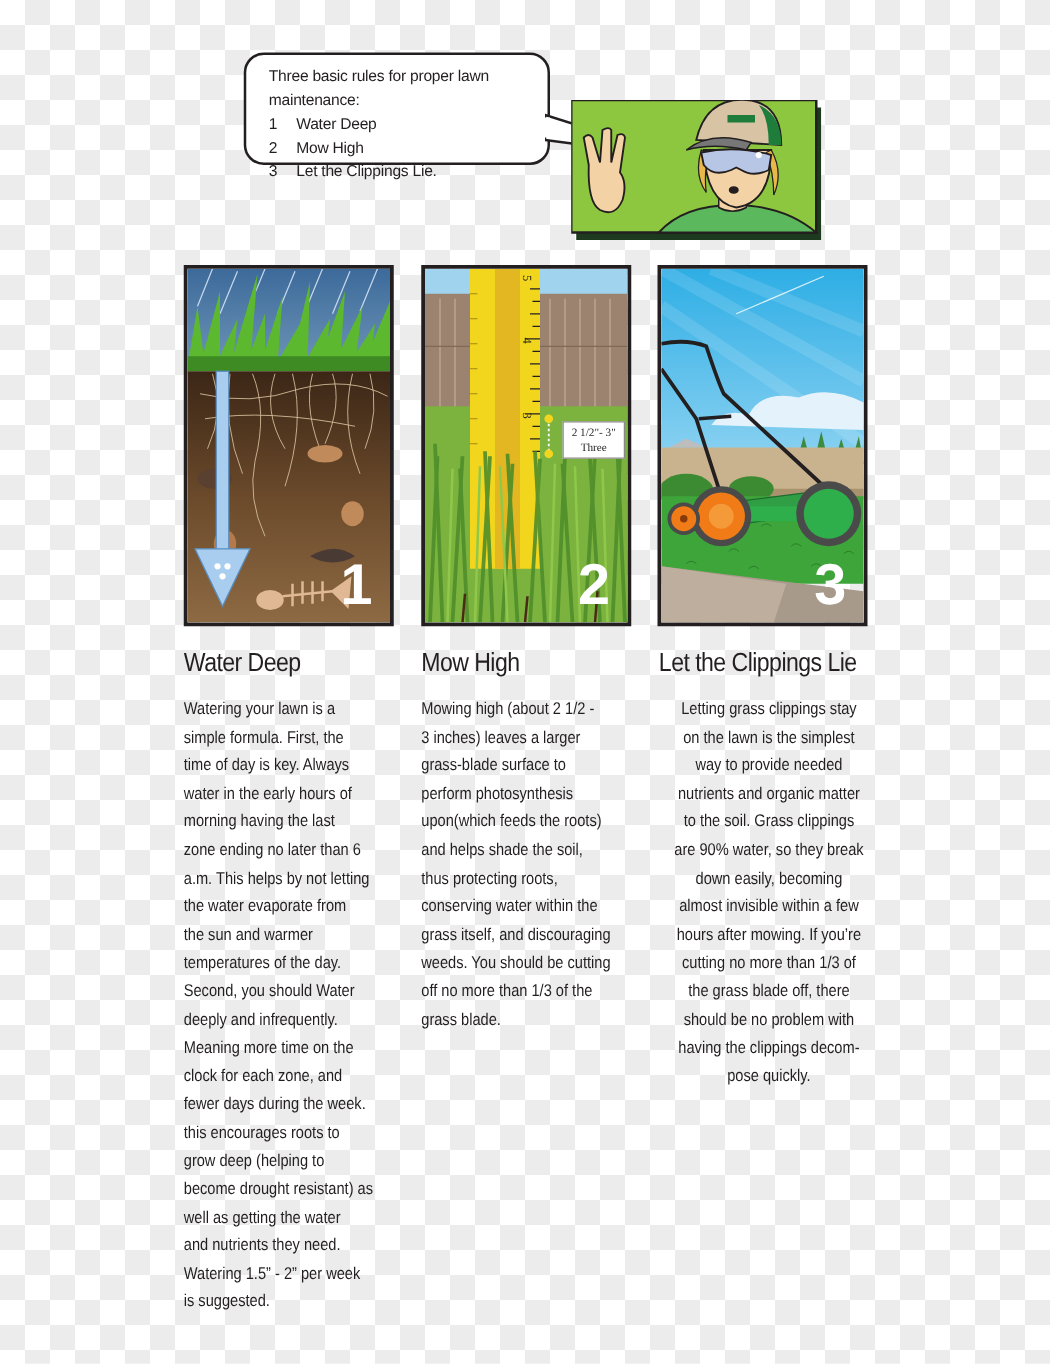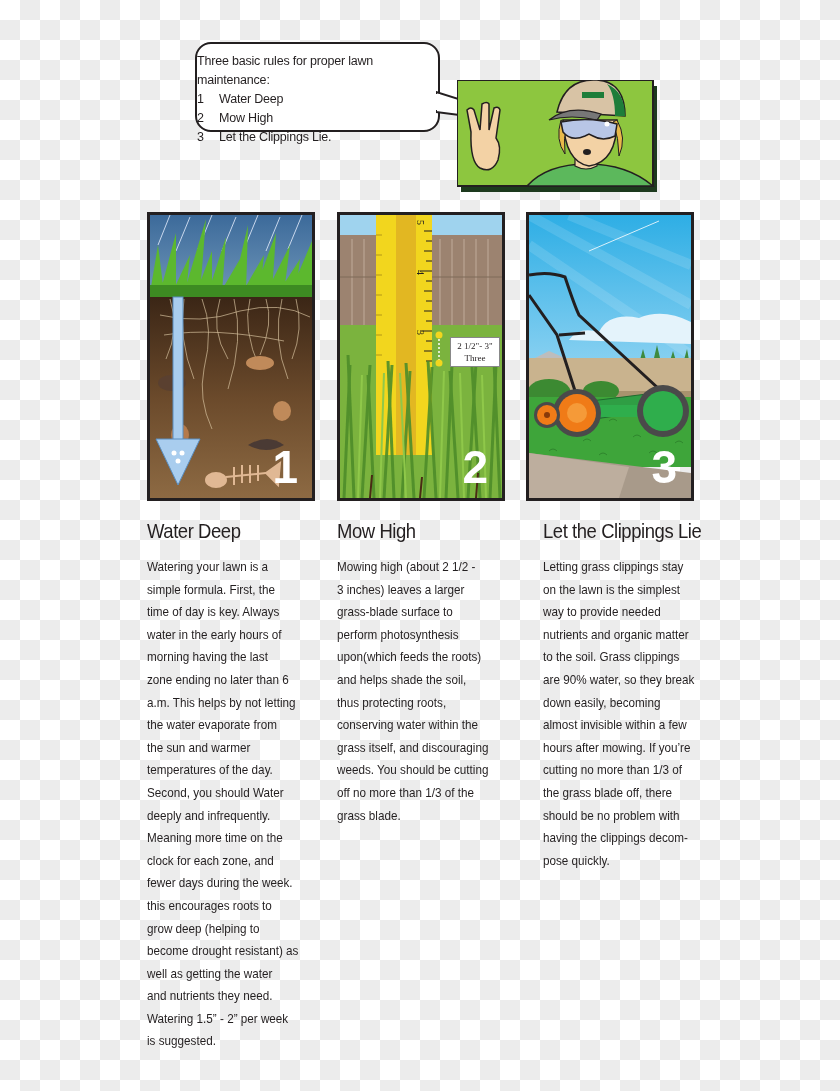--- a/index.html
+++ b/index.html
@@ -13,21 +13,21 @@
     background-position:0 0, 20px 20px;
     font-family:"Liberation Sans", "DejaVu Sans", sans-serif;
     color:#231f20;
   }
   .abs { position:absolute; }
 
   
   .bubble {
     left:195px; top:42px; width:245px; height:90px;
     background:#fff; border:2px solid #231f20; border-radius:16px;
-    box-sizing:border-box; padding:8px 10px 0 0;
+    box-sizing:border-box; padding:8px 10px 0 18px;
     font-size:12.5px; line-height:19px; letter-spacing:-0.2px;
     font-family:"Liberation Sans Narrow","Liberation Sans", sans-serif;
   }
   .bubble .row { display:flex; }
   .bubble .num { width:22px; }
   .tail { left:436px; top:90px; width:110px; height:40px; }
 
   
   .hero { left:457px; top:80px; width:200px; height:112px; }
 
@@ -39,21 +39,21 @@
   .panel svg { display:block; }
   .bignum {
     position:absolute; right:14px; bottom:8px; color:#fff; font-weight:bold;
     font-size:46px; line-height:46px; font-family:"Liberation Sans", sans-serif;
   }
 
   
   .col { top:516px; width:180px; }
   .c1 { left:147px; }
   .c2 { left:337px; }
-  .c3 { left:543px; }
+  .c3 { left:527px;text-align:center; }
   .col h2 {
     margin:0 0 10px 0; font-weight:normal; font-size:21px; line-height:30px;
     letter-spacing:-0.5px; color:#231f20;
     font-family:"Liberation Sans", sans-serif; transform:scaleX(0.88); transform-origin:left;
     white-space:nowrap;
   }
   .col p {
     margin:0; font-size:13.6px; line-height:22.6px; color:#231f20;
     transform:scaleX(0.86); transform-origin:left; width:205px;
   }

